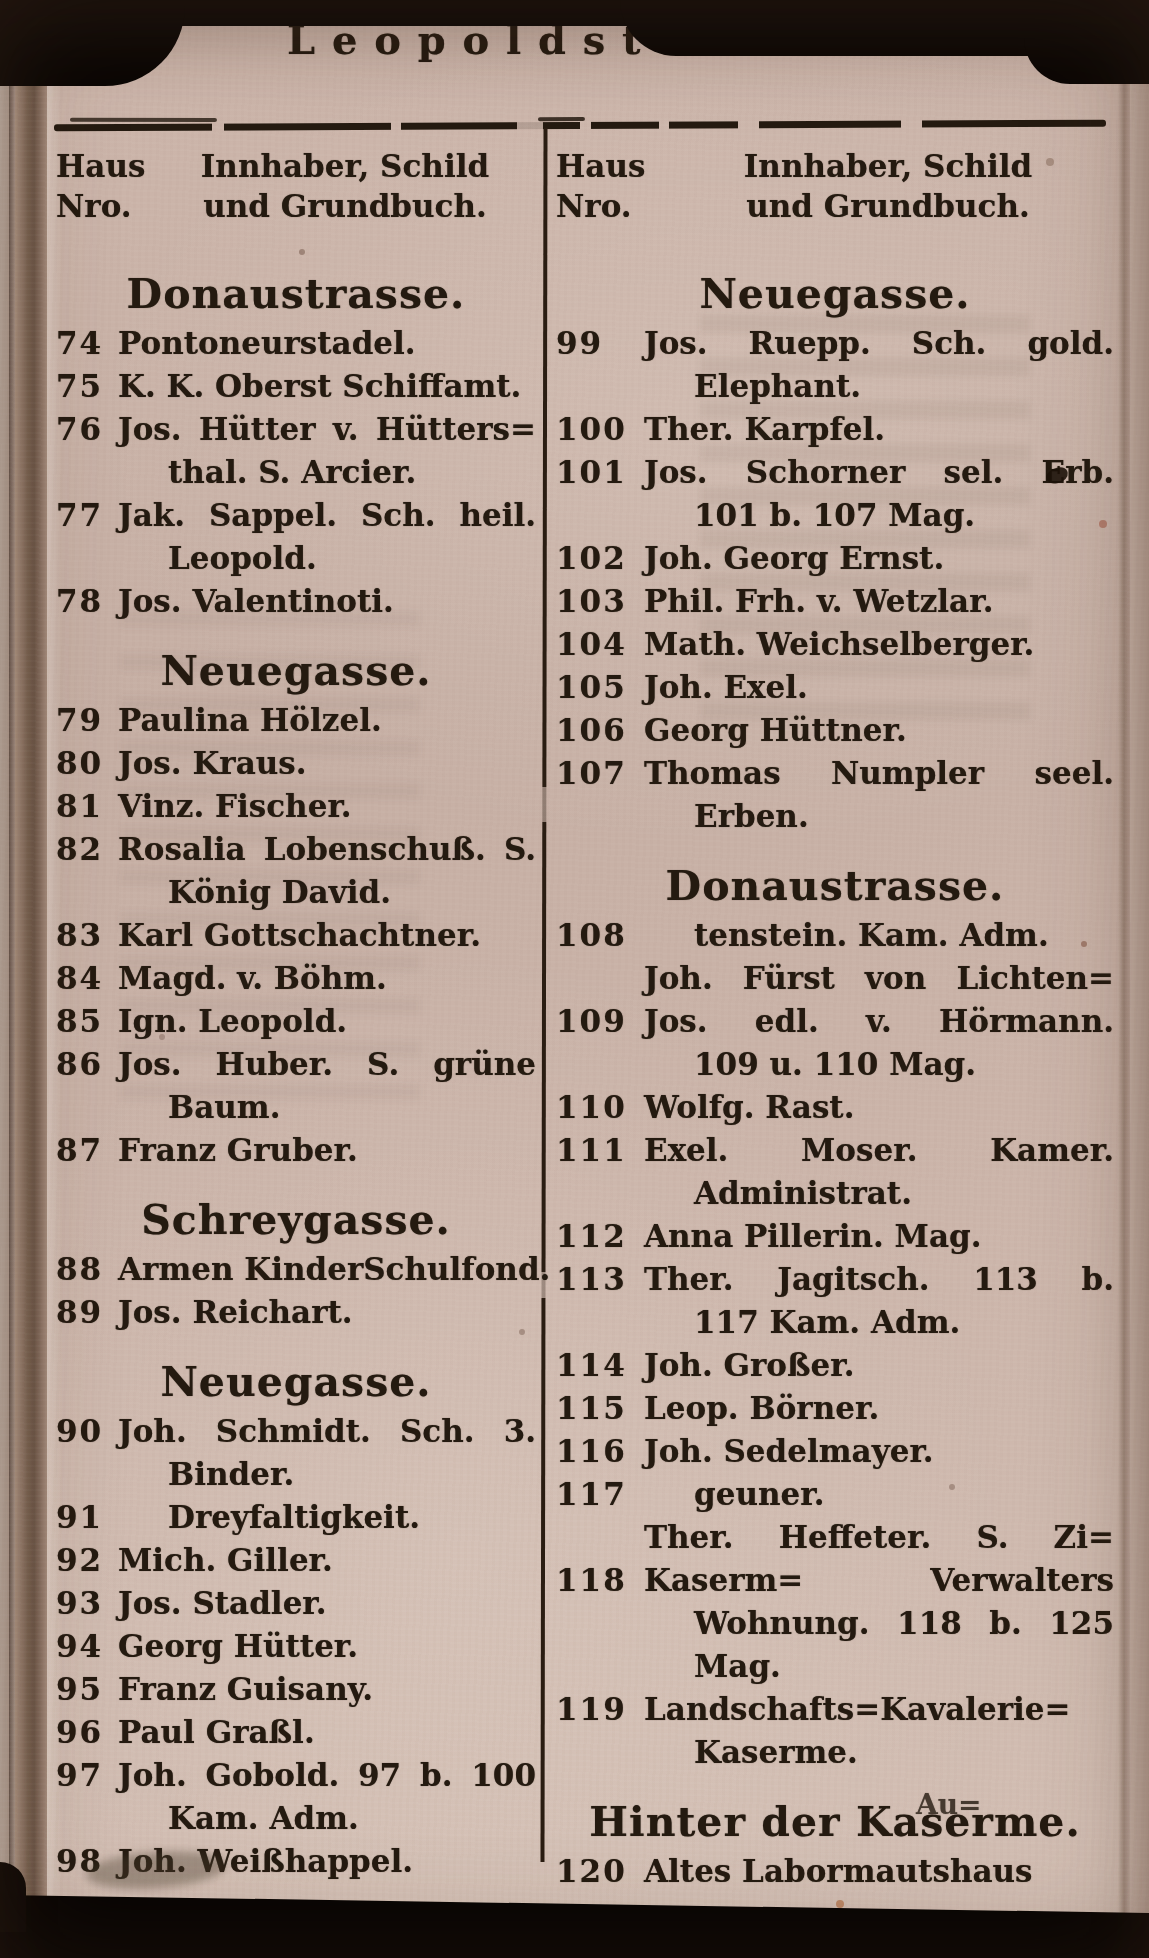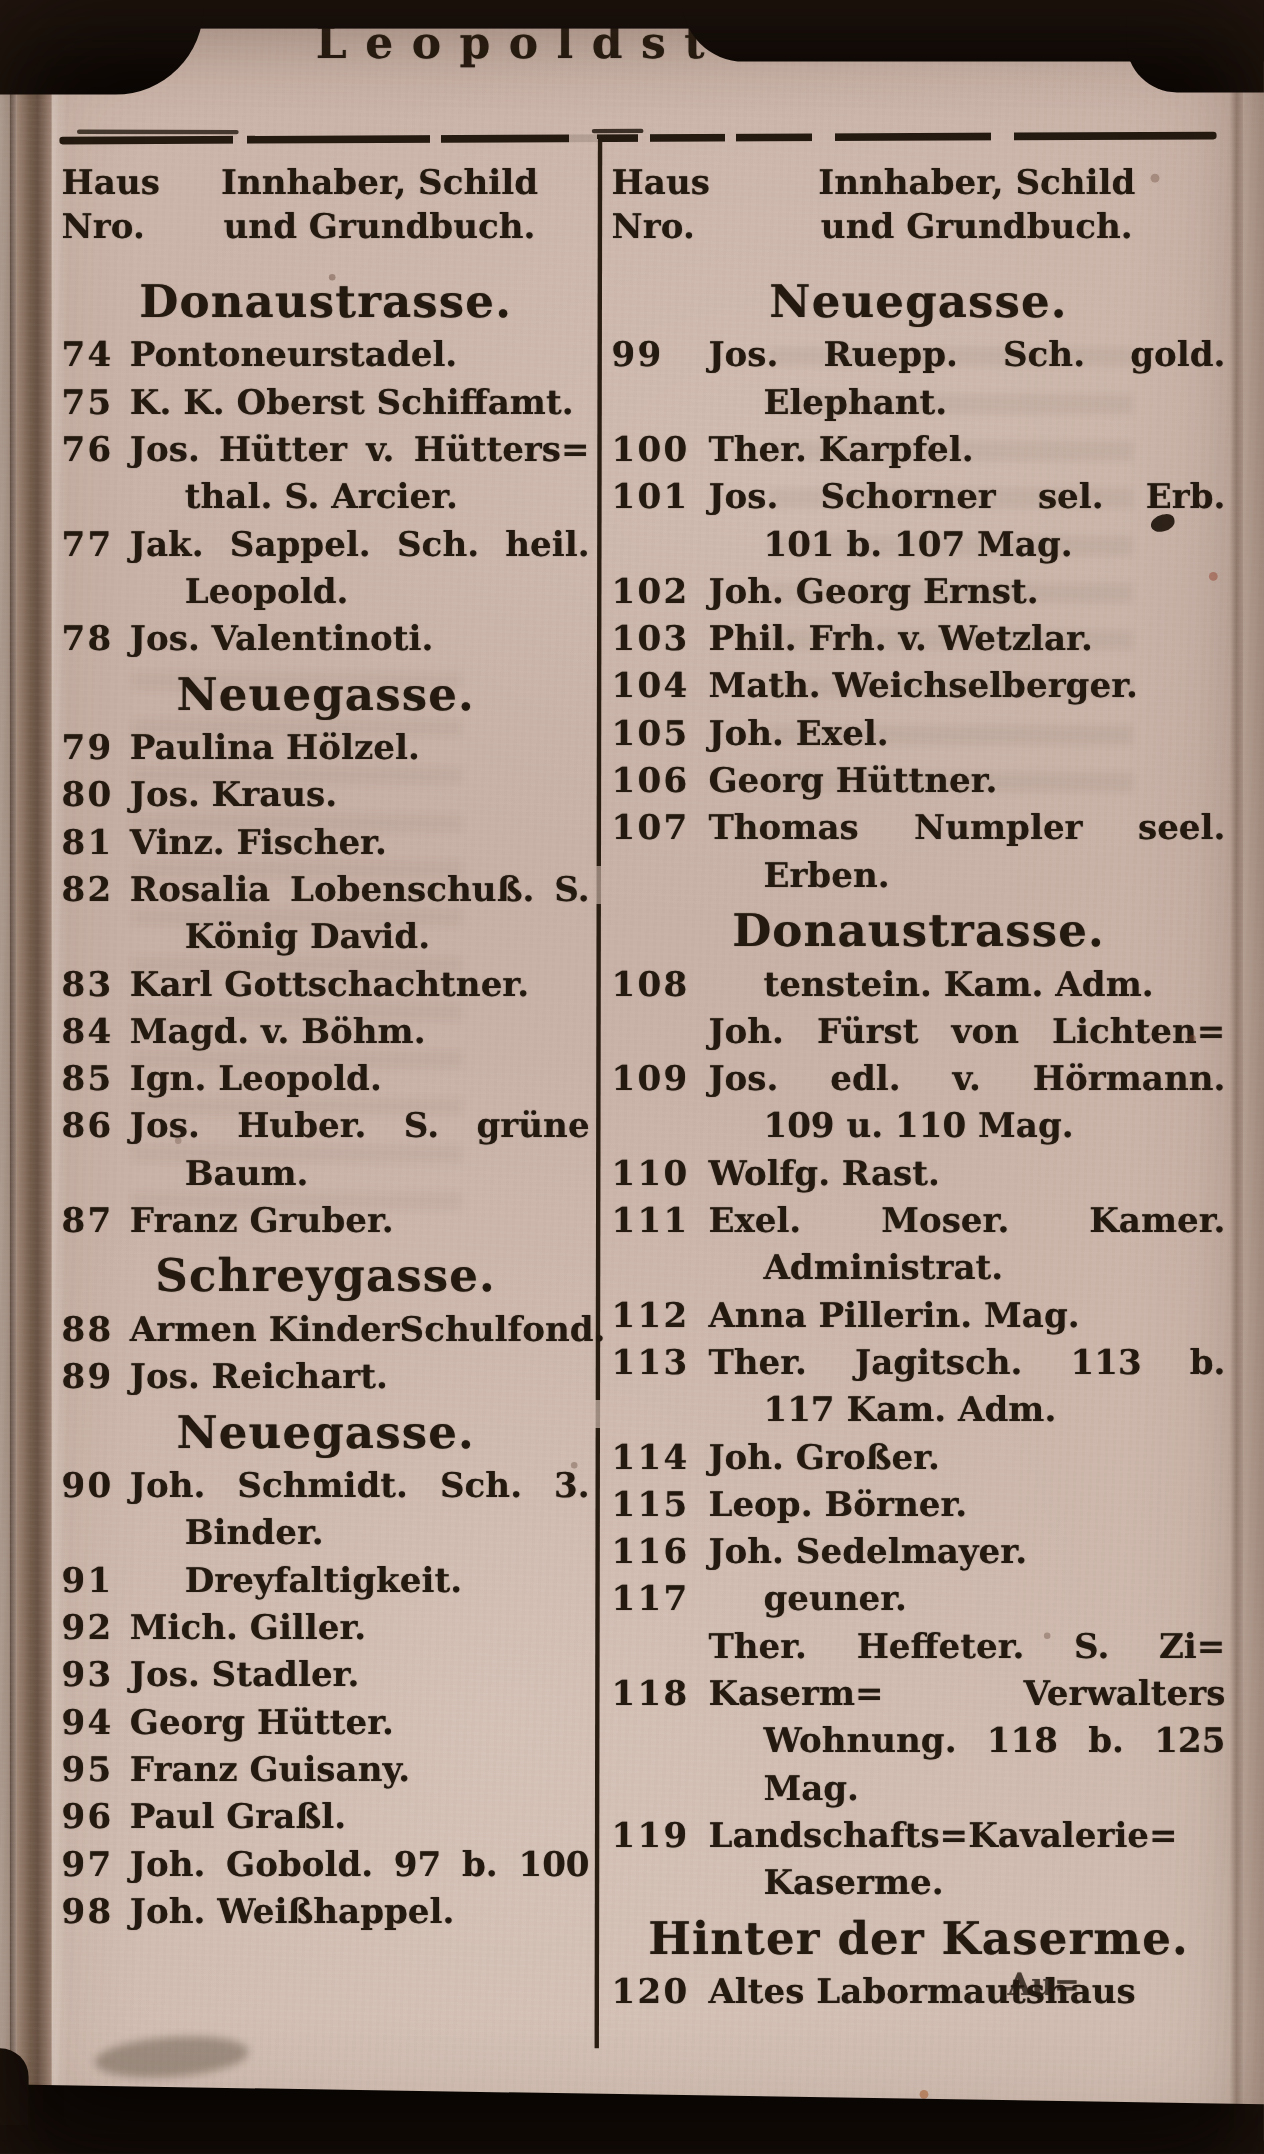--- a/index.html
+++ b/index.html
@@ -107,21 +107,21 @@
   .col-header{position:absolute;top:146px;font-size:31px;font-weight:700;line-height:40px;}
   .col-header .row{display:flex;}
   .col-header .hn{width:112px;}
   .col-header .main{flex:1;text-align:center;}
   .ch-left{left:56px;width:466px;}
   .ch-right{left:556px;width:552px;}
   
   .col{position:absolute;top:246px;font-size:31px;font-weight:700;line-height:43px;}
   .col-left{left:56px;width:480px;}
   .col-right{left:556px;width:558px;}
-  .street{height:56px;line-height:56px;font-size:41px;text-align:center;letter-spacing:1px;white-space:nowrap;}
+  .street{height:56px;line-height:56px;font-size:41px;text-align:center;letter-spacing:1px;white-space:nowrap;margin-top:20px;}
   .entry{display:flex;}
   .entry .num{flex:0 0 62px;letter-spacing:2px;}
   .col-right .entry .num{flex:0 0 88px;}
   .entry .txt{flex:1;min-width:0;}
   .entry .line{white-space:nowrap;}
   .entry .line.j{white-space:normal;text-align:justify;text-align-last:justify;}
   .entry .line.cont{margin-left:50px;}
   .signature{position:absolute;left:438px;top:1916px;font-size:37px;font-weight:400;}
   .signature .sig2{font-size:29px;margin-left:14px;}
   .catchword{position:absolute;left:916px;top:1788px;font-size:28px;font-weight:700;opacity:.8;
@@ -315,20 +315,21 @@
     <div class="entry">
       <span class="num">96</span>
       <div class="txt">
         <div class="line">Paul Graßl.</div>
       </div>
     </div>
     <div class="entry">
       <span class="num">97</span>
       <div class="txt">
         <div class="line j">Joh. Gobold. 97 b. 100</div>
+        <div class="line cont">Kam. Adm.</div>
       </div>
     </div>
     <div class="entry">
       <span class="num">98</span>
       <div class="txt">
         <div class="line">Joh. Weißhappel.</div>
       </div>
     </div>
   </div>
 <div id="col-right" class="col col-right ink">

